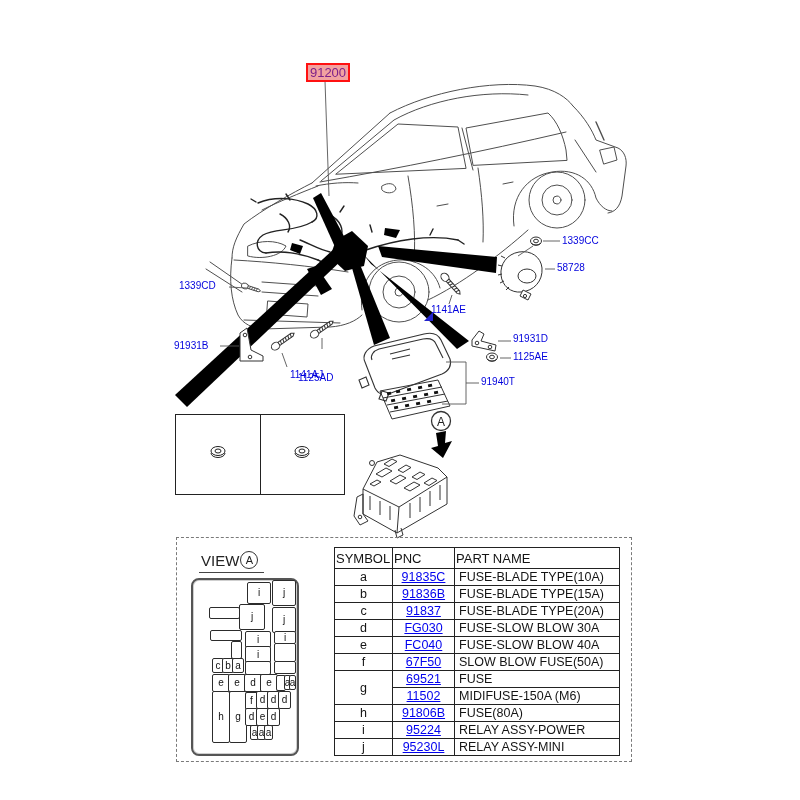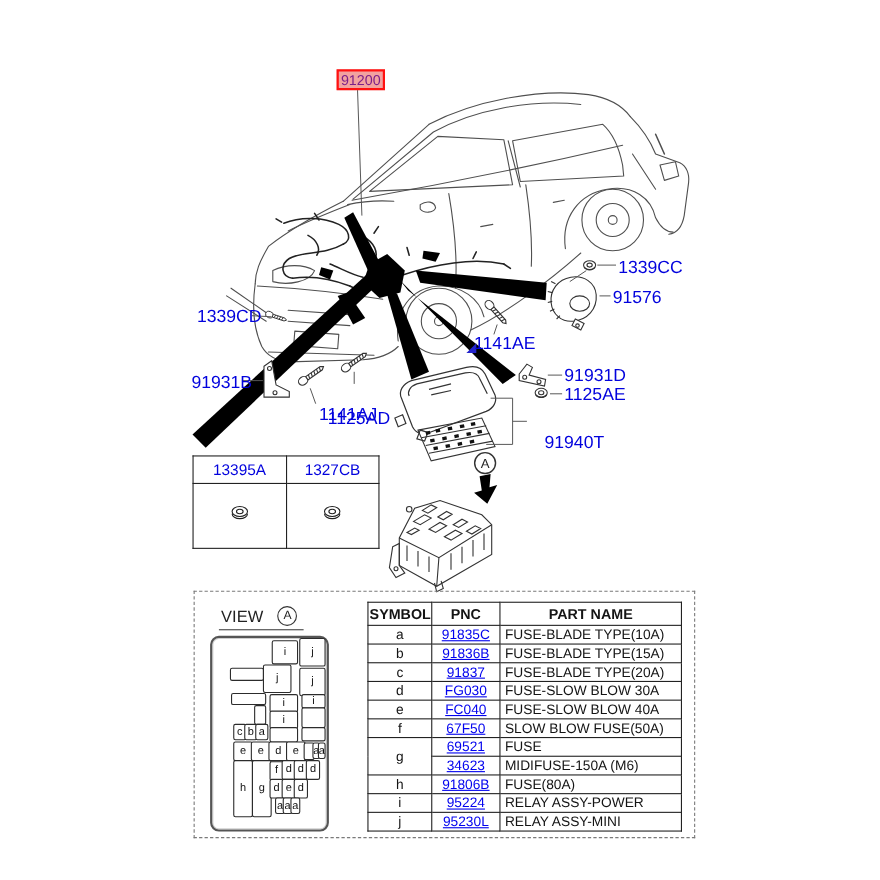--- a/index.html
+++ b/index.html
@@ -19,42 +19,42 @@
   .title{
     position:absolute;left:250px;top:44px;width:300px;text-align:center;
     font-size:15px;color:#2b2b2b;letter-spacing:.2px;white-space:nowrap;
   }
   .hl{
     position:absolute;left:306px;top:63px;width:40px;height:15px;
     border:2px solid var(--hl-border);background:var(--hl-bg);color:var(--hl-text);
     font-size:13px;line-height:15px;text-align:center;cursor:pointer;
   }
   .callout{
-    position:absolute;font-size:16px;color:var(--callout);white-space:nowrap;cursor:pointer;
+    position:absolute;font-size:10px;color:var(--callout);white-space:nowrap;cursor:pointer;
   }
   .flag{
     position:absolute;left:424px;top:312px;width:0;height:0;
     border-left:9px solid transparent;border-bottom:9px solid #2323cc;
   }
   table{border-collapse:collapse;}
   .fastener{
     position:absolute;left:175px;top:414px;width:170px;height:81px;
     table-layout:fixed;
   }
   .fastener th{
     border:1px solid #222;font-weight:normal;font-size:14px;color:var(--callout);
     height:22px;text-align:center;
   }
   .fastener td{border:1px solid #222;text-align:center;vertical-align:middle;height:56px;}
   .dashed-panel{
     position:absolute;left:176px;top:537px;width:454px;height:223px;
     border:1px dashed #7a7a7a;
   }
   .view-label{
-    position:absolute;left:22px;top:13px;display:flex;align-items:center;gap:13px;
+    position:absolute;left:22px;top:13px;display:flex;align-items:center;gap:1px;
     font-size:15px;color:#222;border-bottom:1.5px solid #444;padding:0 6px 3px 2px;
   }
   .badge{
     width:16px;height:16px;border:1.5px solid #333;border-radius:50%;
     display:inline-flex;align-items:center;justify-content:center;
     font-size:11px;color:#222;
   }
   .fuse-panel{
     position:absolute;left:14px;top:40px;width:104px;height:174px;
     border:2px solid #555;border-radius:8px;background:#fff;
@@ -63,22 +63,22 @@
   .fcell{
     position:absolute;border:1.4px solid #2c2c2c;border-radius:2px;background:#fff;
     display:flex;align-items:center;justify-content:center;
     font-size:10px;color:#111;line-height:1;
   }
   .symtab{
     position:absolute;left:157px;top:9px;width:285px;table-layout:fixed;
     font-size:12.5px;color:#141414;
   }
   .symtab th{
-    border:1px solid #222;font-weight:bold;font-size:13px;height:18px;
-    text-align:center;white-space:nowrap;overflow:hidden;
+    border:1px solid #222;font-weight:normal;font-size:13px;height:18px;
+    text-align:left;white-space:nowrap;overflow:hidden;
   }
   .symtab td{
     border:1px solid #222;height:16px;padding:0 0 0 4px;white-space:nowrap;overflow:hidden;
   }
   .symtab td.sym{text-align:center;padding:0;}
   .symtab td.pnc{text-align:center;padding:0;}
   .symtab td.pnc span{color:var(--pnc);text-decoration:underline;cursor:pointer;}
   .col-sym{width:58px;}.col-pnc{width:62px;}.col-name{width:165px;}
 </style>
 </head>
@@ -270,32 +270,28 @@
 
   <div class="flag"></div>
 
   <div id="callouts">
       <div class="callout" style="left: 179px; top: 280px;">1339CD</div>
       <div class="callout" style="left: 174px; top: 340px;">91931B</div>
       <div class="callout" style="left: 258px; top: 369px; margin-left: 32px;">1141AJ</div>
       <div class="callout" style="left: 298px; top: 372px;">1125AD</div>
       <div class="callout" style="left: 431px; top: 304px; text-align: center;">1141AE</div>
       <div class="callout" style="left: 562px; top: 235px;">1339CC</div>
-      <div class="callout" style="left: 557px; top: 262px;">91576</div>
+      <div class="callout" style="left: 557px; top: 262px;">58728</div>
       <div class="callout" style="left: 513px; top: 333px;">91931D</div>
       <div class="callout" style="left: 513px; top: 351px;">1125AE</div>
-      <div class="callout" style="left: 481px; top: 394px; margin-left: 14px;">91940T</div>
+      <div class="callout" style="left: 481px; top: 376px;">91940T</div>
     </div>
 
   <table class="fastener">
     <tbody>
-        <tr>
-      <th>13395A</th>
-      <th>1327CB</th>
-    </tr>
     <tr>
       <td>
         <svg width="20" height="15" viewBox="0 0 20 15">
           <ellipse cx="10" cy="6" rx="7" ry="4.5" fill="#fff" stroke="#222"></ellipse>
           <ellipse cx="10" cy="6" rx="3" ry="2" fill="#fff" stroke="#222"></ellipse>
           <path d="M3,8 a7,4.5 0 0 0 14,0" fill="none" stroke="#222"></path>
         </svg>
       </td>
       <td>
         <svg width="20" height="15" viewBox="0 0 20 15">
@@ -395,21 +391,21 @@
             <td class="sym">f</td>
             <td class="pnc"><span>67F50</span></td>
             <td>SLOW BLOW FUSE(50A)</td>
           </tr>
           <tr>
             <td class="sym" rowspan="2">g</td>
             <td class="pnc"><span>69521</span></td>
             <td>FUSE</td>
           </tr>
           <tr>
-            <td class="pnc"><span>34623</span></td>
+            <td class="pnc"><span>11502</span></td>
             <td>MIDIFUSE-150A (M6)</td>
           </tr>
           <tr>
             <td class="sym">h</td>
             <td class="pnc"><span>91806B</span></td>
             <td>FUSE(80A)</td>
           </tr>
           <tr>
             <td class="sym">i</td>
             <td class="pnc"><span>95224</span></td>

